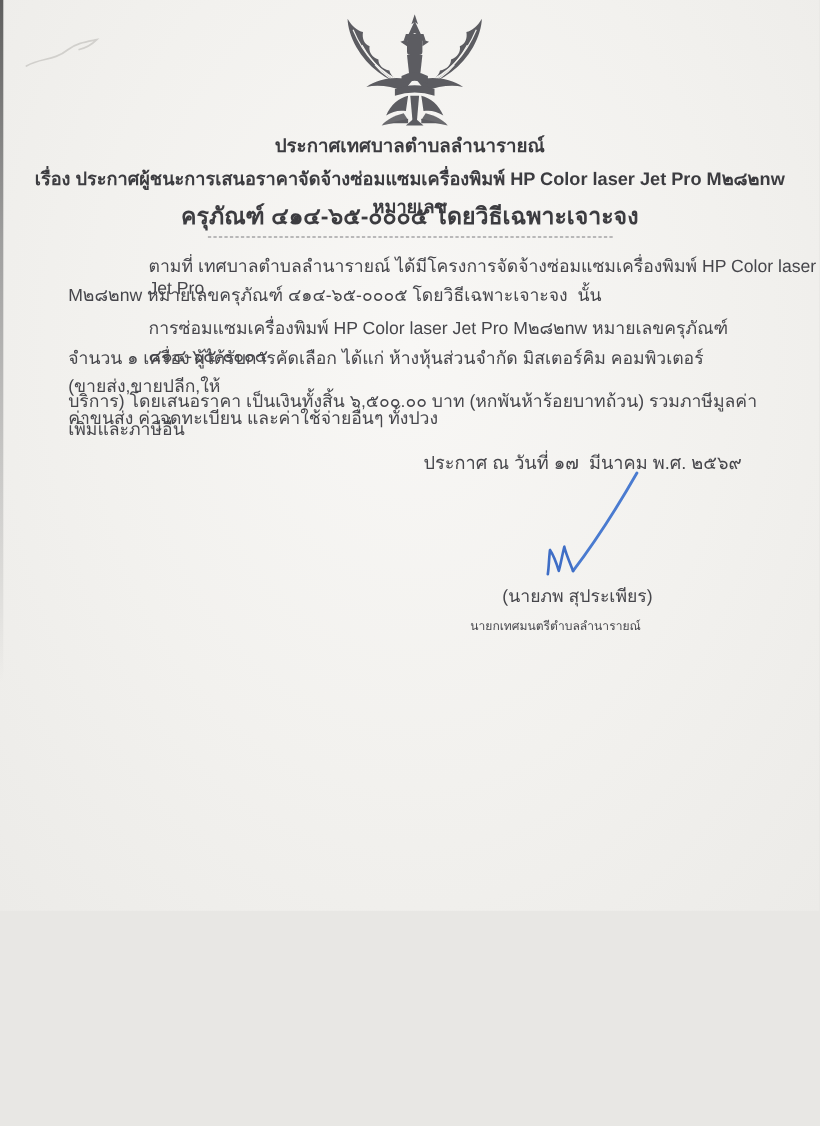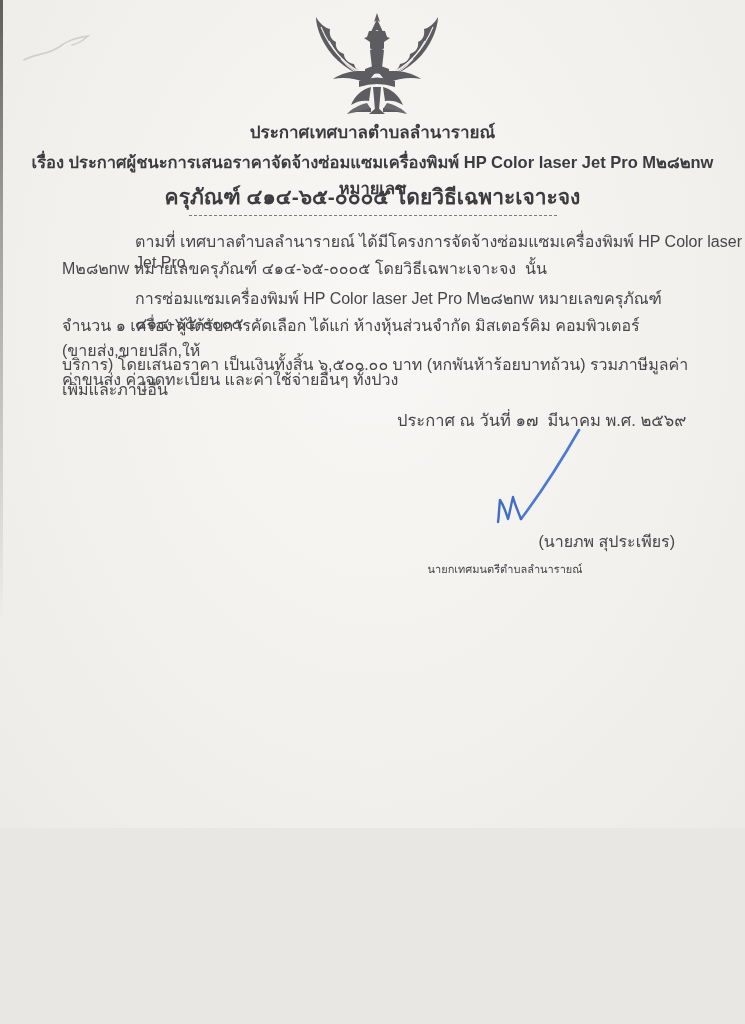--- a/index.html
+++ b/index.html
@@ -35,25 +35,25 @@
   }
   .bline{
     position:absolute;left:62px;width:630px;
     font-size:16px;color:#46464b;white-space:pre-wrap;text-align:left;
   }
   .indent{padding-left:73px;}
   .p1l1{top:229px;} .p1l2{top:256px;}
   .p2l1{top:286px;} .p2l2{top:313px;} .p2l3{top:352px;} .p2l4{top:367px;}
   .dateline{
     position:absolute;left:385px;top:407px;
-    font-size:16.5px;color:#46464b;white-space:pre-wrap;margin-left:12px;
+    font-size:16.5px;color:#46464b;white-space:pre-wrap;
   }
   .signature{position:absolute;left:455px;top:424px;width:146px;height:112px;}
   .signer-name{
-    position:absolute;left:375px;top:529px;width:300px;text-align:right;
+    position:absolute;left:375px;top:529px;width:300px;text-align:center;
     font-size:16px;color:#46464b;white-space:pre-wrap;
   }
   .signer-title{
     position:absolute;left:352px;top:560px;width:306px;text-align:center;
     font-size:11px;color:#46464b;white-space:pre-wrap;
   }
 </style>
 </head>
 <body>
 

